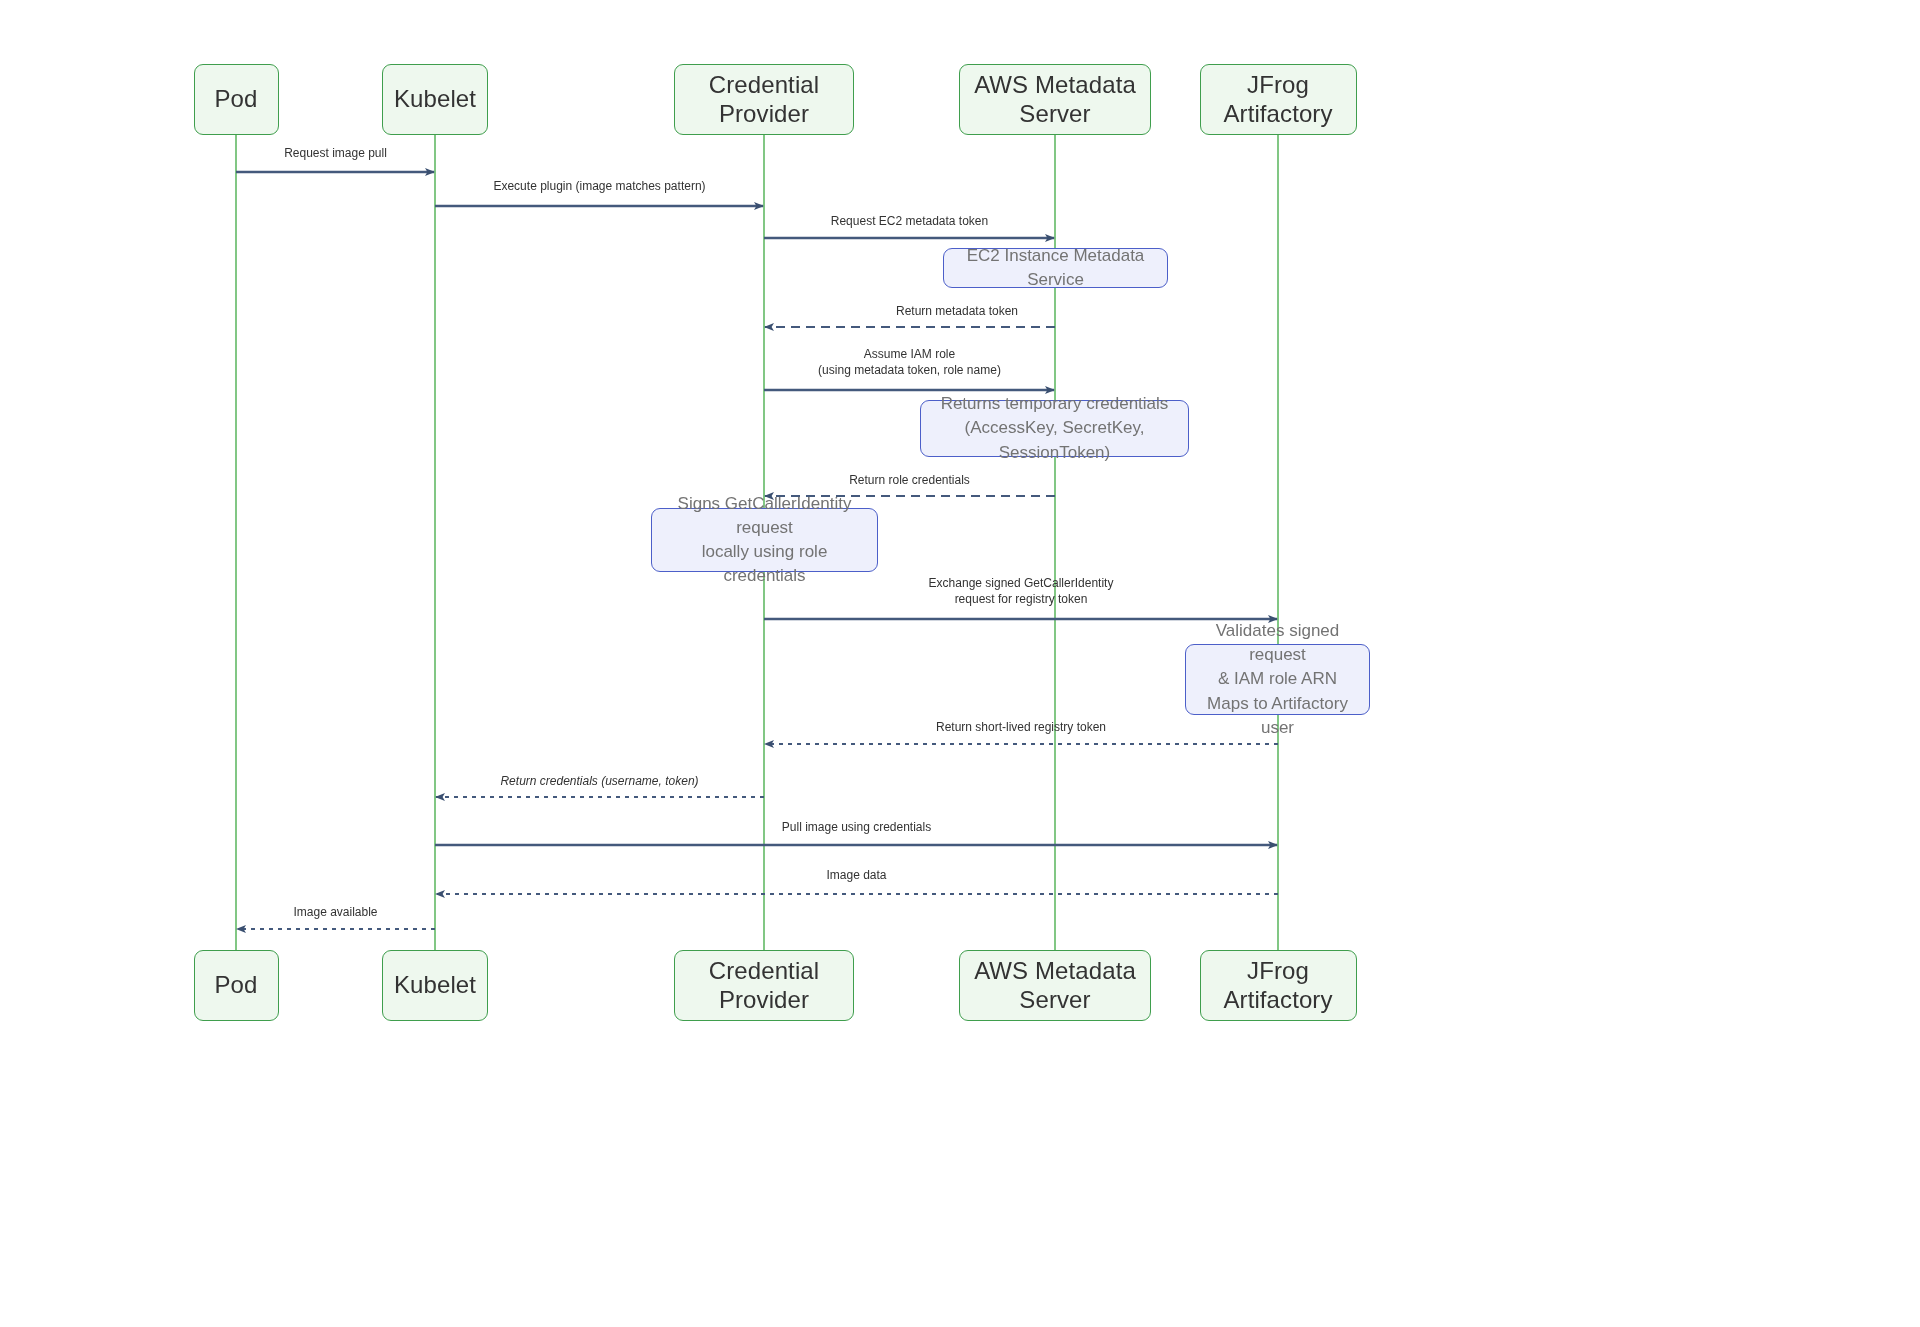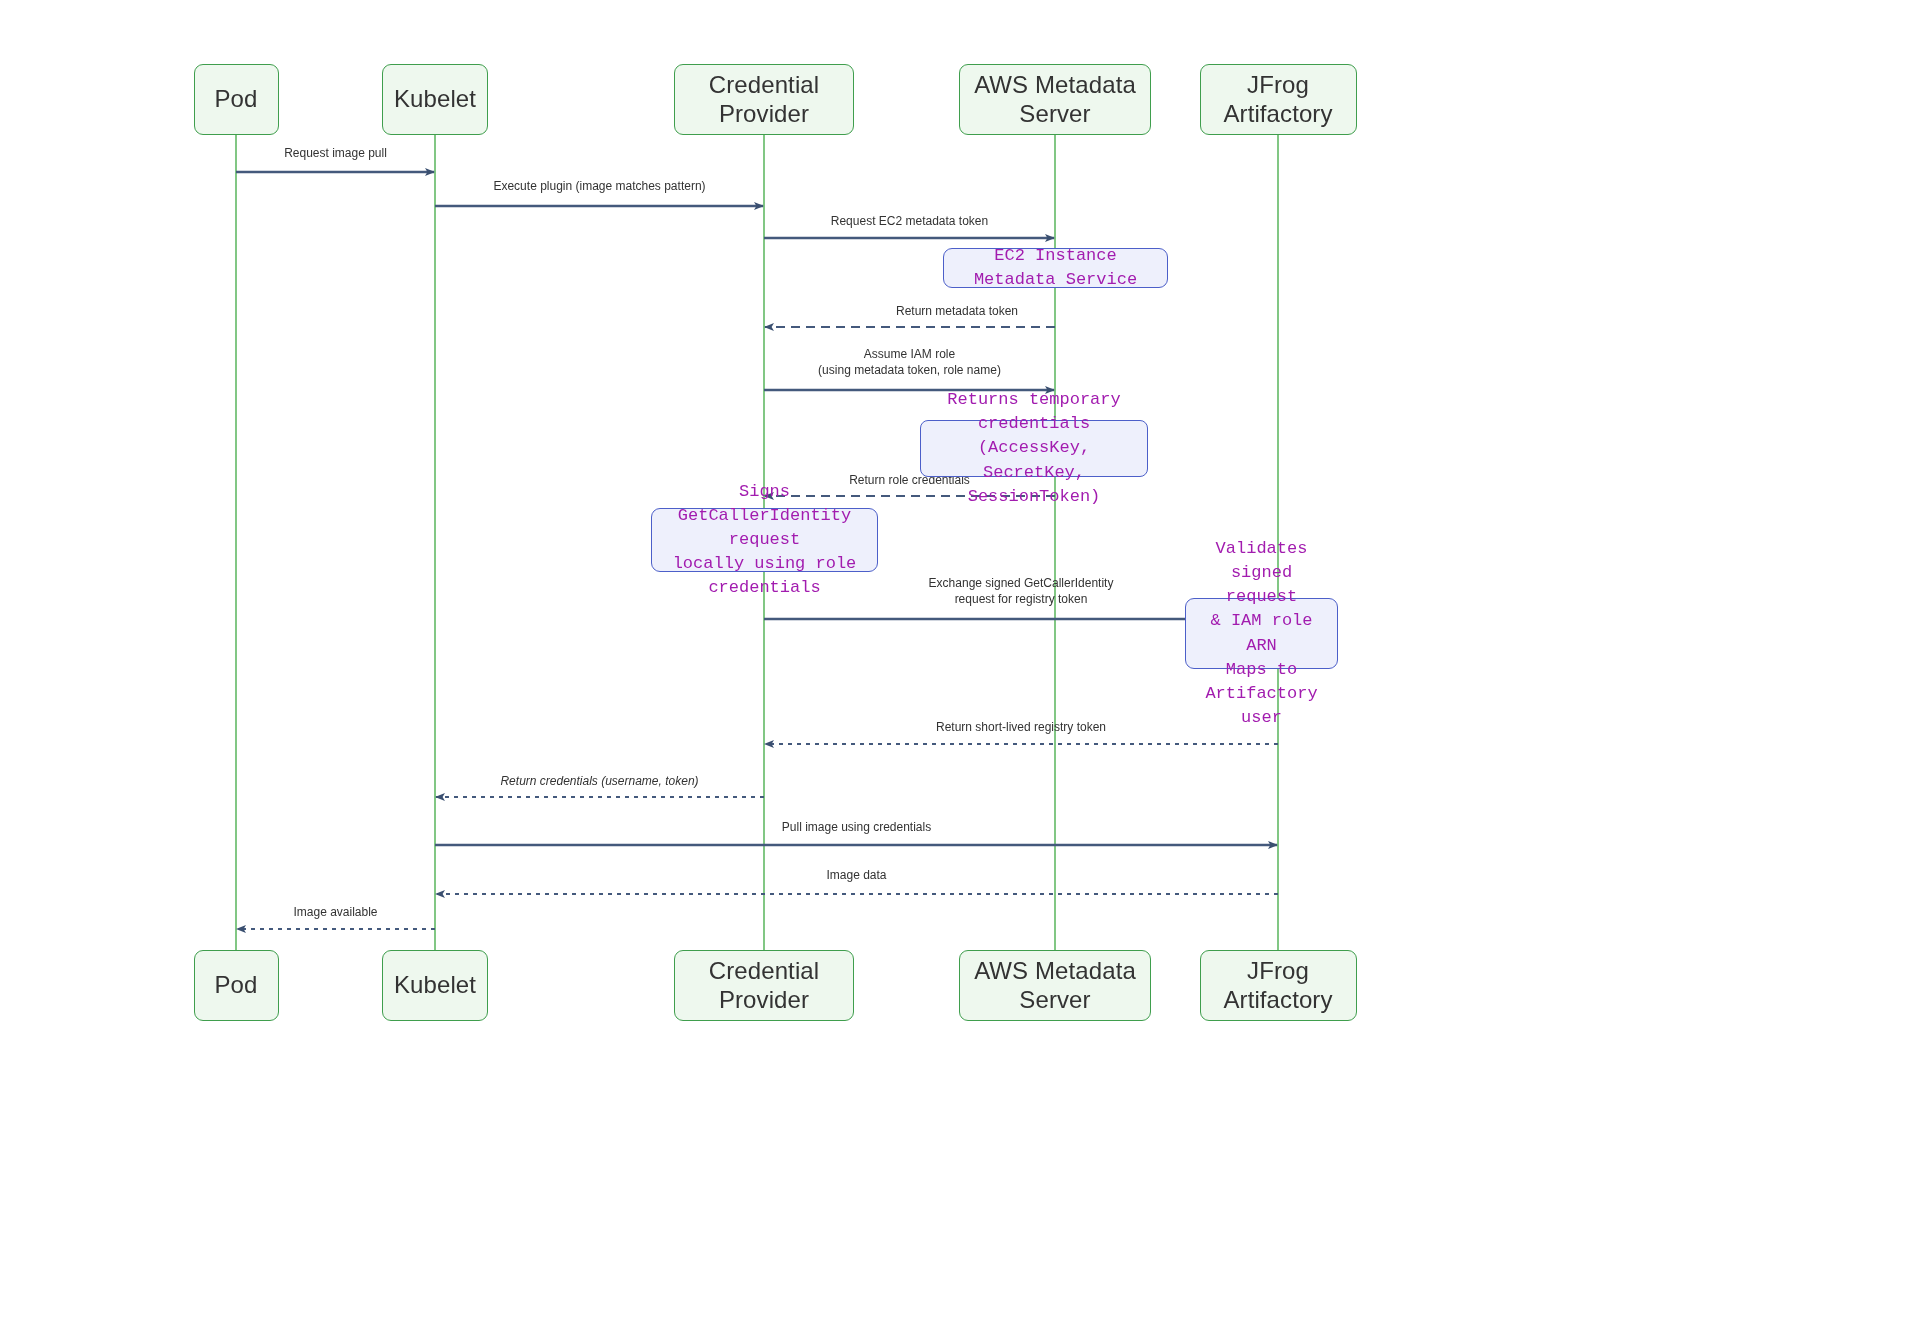--- a/index.html
+++ b/index.html
@@ -46,26 +46,25 @@
   .note {
     position: absolute;
     box-sizing: border-box;
     background: #eef0fc;
     border: 1.4px solid #4c5fc9;
     border-radius: 9px;
     display: flex;
     align-items: center;
     justify-content: center;
     text-align: center;
-    color: #a21caf;
+    color: #737373;
     font-size: 17px;
     line-height: 1.42;
     white-space: pre-line;
     padding: 6px 14px;
-    font-family: Liberation Mono, monospace;
   }
   
   .msg-label {
     position: absolute;
     text-align: center;
     color: #333333;
     font-size: 12px;
     line-height: 1.32;
     white-space: pre-line;
     transform: translateX(-50%);
@@ -153,22 +152,22 @@
 request for registry token</div>
       <div class="msg-label" style="left: 1021px; top: 720px;">Return short-lived registry token</div>
       <div class="msg-label" style="left: 599.5px; top: 774px; font-style: italic;">Return credentials (username, token)</div>
       <div class="msg-label" style="left: 856.5px; top: 820px;">Pull image using credentials</div>
       <div class="msg-label" style="left: 856.5px; top: 868px;">Image data</div>
       <div class="msg-label" style="left: 335.5px; top: 905px;">Image available</div>
     </div>
 
   <div id="notes">
       <div class="note" style="left: 943px; top: 248px; width: 225px; height: 40px;"><span style="white-space: pre-line;">EC2 Instance Metadata Service</span></div>
-      <div class="note" style="left: 920px; top: 420px; width: 228px; height: 57px; border-radius: 8px;"><span style="white-space: pre-line;">Returns temporary credentials
+      <div class="note" style="left: 920px; top: 400px; width: 269px; height: 57px;"><span style="white-space: pre-line;">Returns temporary credentials
 (AccessKey, SecretKey, SessionToken)</span></div>
       <div class="note" style="left: 651px; top: 508px; width: 227px; height: 64px;"><span style="white-space: pre-line;">Signs GetCallerIdentity request
 locally using role credentials</span></div>
-      <div class="note" style="left: 1185px; top: 598px; width: 153px; height: 71px;"><span style="white-space: pre-line;">Validates signed request
+      <div class="note" style="left: 1185px; top: 644px; width: 185px; height: 71px;"><span style="white-space: pre-line;">Validates signed request
 &amp; IAM role ARN
 Maps to Artifactory user</span></div>
     </div>
 
 </div>
 
 </body></html>

